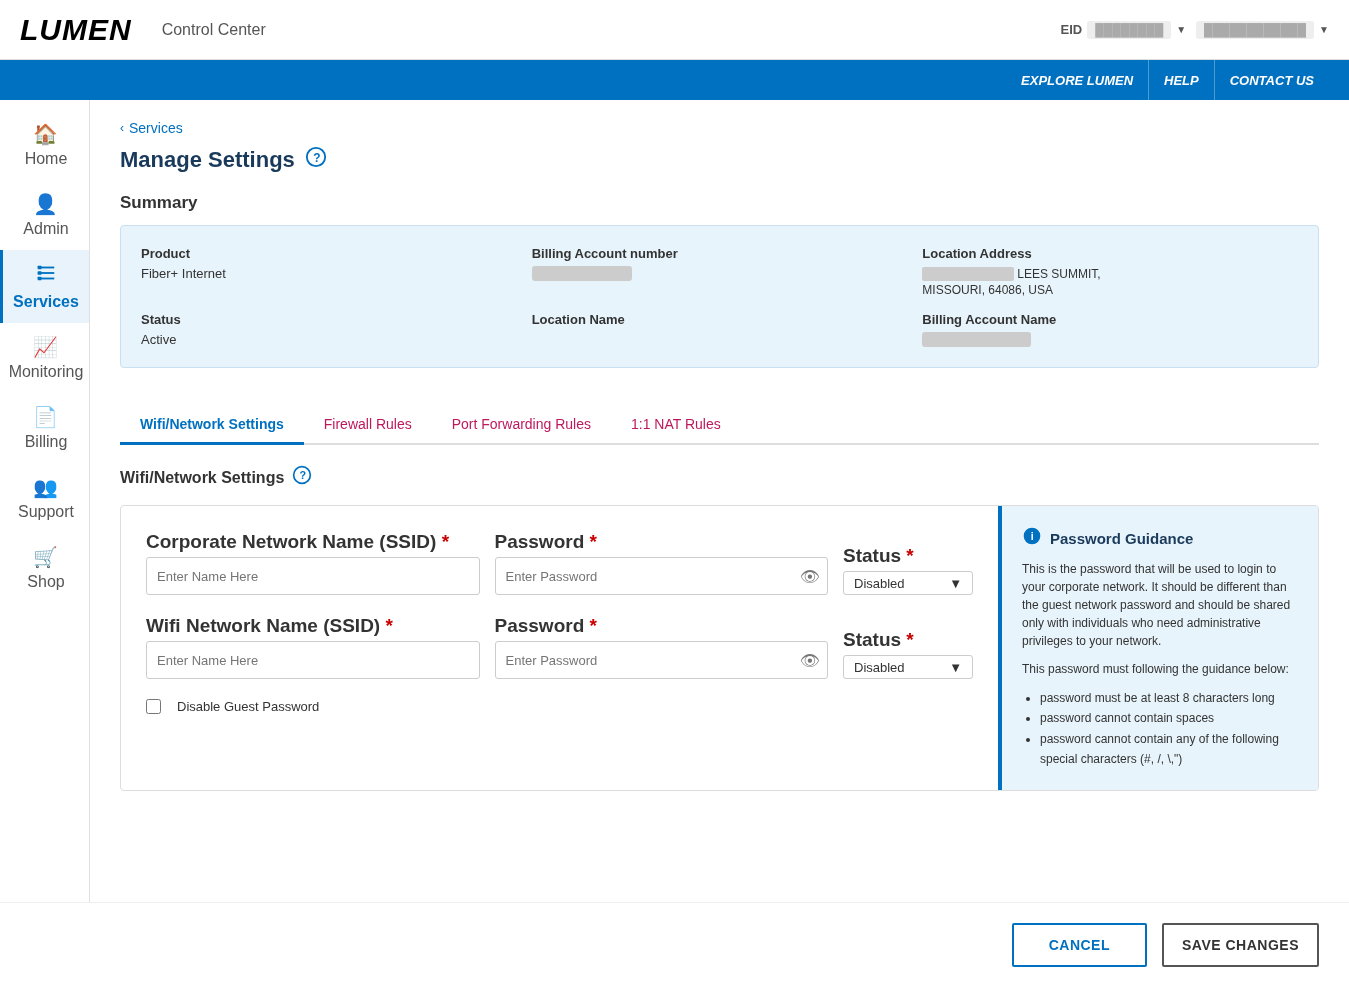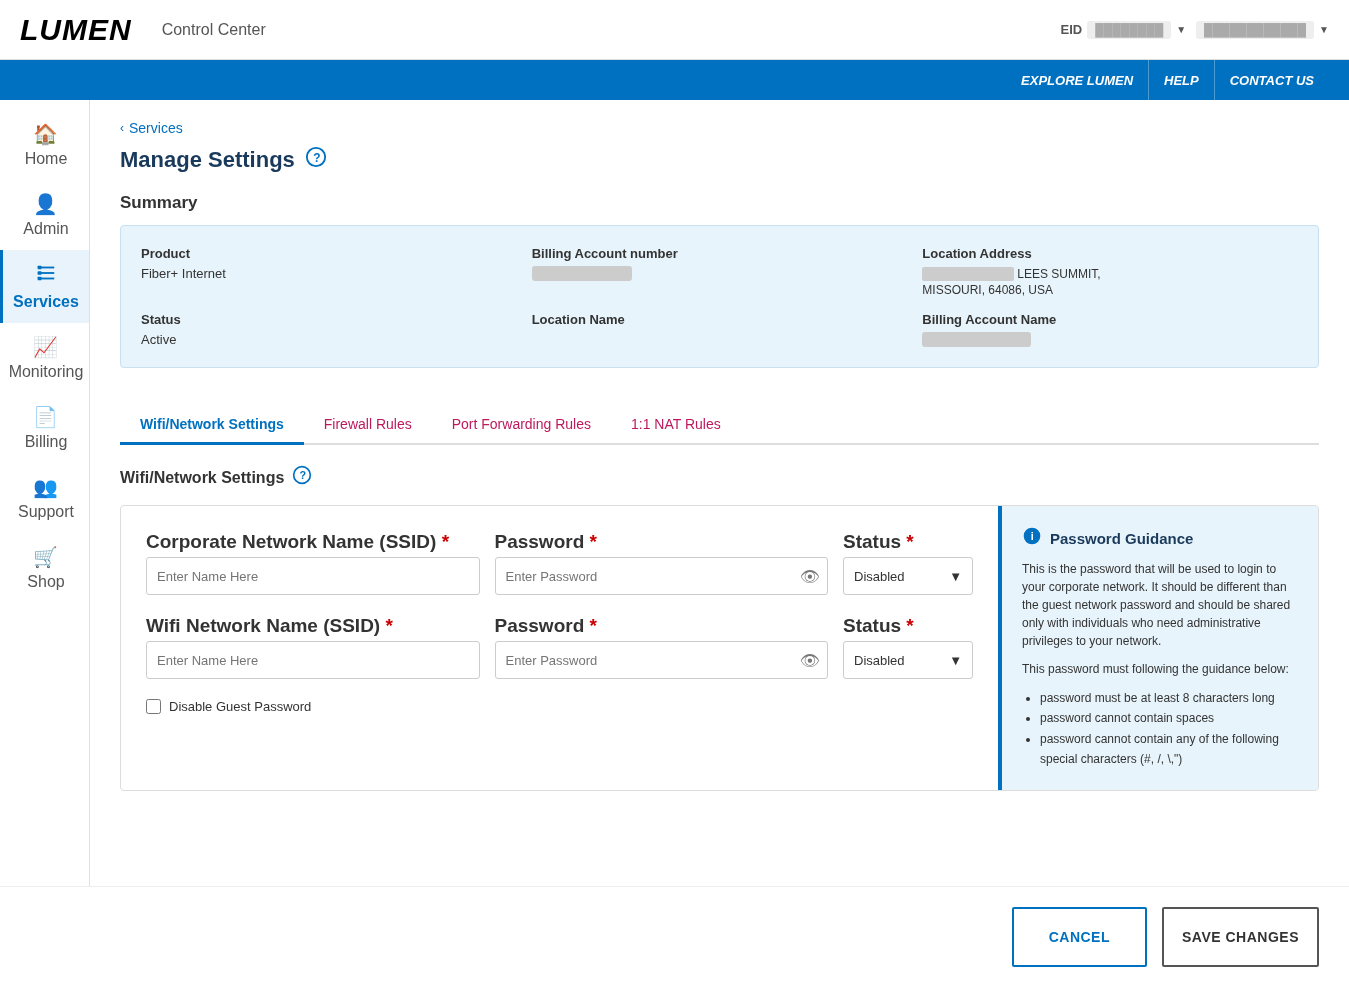--- a/index.html
+++ b/index.html
@@ -92,39 +92,39 @@
       border: 1px solid #ccc; border-radius: 3px; padding: 8px 10px; font-size: 13px;
       width: 100%; height: 38px;
     }
     .password-wrapper { position: relative; display: flex; align-items: center; }
     .password-wrapper input { width: 100%; padding-right: 35px; }
     .eye-icon { position: absolute; right: 8px; cursor: pointer; color: #777; font-size: 16px; }
 
     .status-select {
       display: flex; align-items: center; justify-content: space-between;
       border: 1px solid #ccc; border-radius: 3px; padding: 8px 10px; font-size: 13px;
-      background: #fff; cursor: pointer; height: 38px; width: 130px;
-    }
-
-    .checkbox-row { display: flex; align-items: center; gap: 8px; margin-top: 5px; }
+      background: #fff; cursor: pointer; height: 24px; width: 130px;
+    }
+
+    .checkbox-row { display: flex; align-items: center; gap: 16px; margin-top: 5px; }
     .checkbox-row input[type="checkbox"] { width: 15px; height: 15px; cursor: pointer; }
     .checkbox-row label { font-size: 13px; color: #333; cursor: pointer; }
 
     
     .guidance-title { font-size: 15px; font-weight: bold; color: #1a3a5c; display: flex; align-items: center; gap: 8px; margin-bottom: 10px; }
     .guidance-text { font-size: 12px; color: #333; line-height: 1.5; margin-bottom: 10px; }
     .guidance-list { font-size: 12px; color: #333; line-height: 1.7; padding-left: 18px; }
     .guidance-list li { list-style: disc; }
     .info-icon { color: #0070c0; font-size: 16px; }
 
     
     .footer-actions { display: flex; justify-content: flex-end; gap: 15px; padding: 20px 30px; background: #fff; border-top: 1px solid #eee; }
     .btn-cancel {
       border: 2px solid #0070c0; background: #fff; color: #0070c0;
-      padding: 20px 35px; font-size: 14px; font-weight: bold; cursor: pointer;
+      padding: 12px 35px; font-size: 14px; font-weight: bold; cursor: pointer;
       border-radius: 2px; letter-spacing: 0.5px;
     }
     .btn-save {
       border: 2px solid #555; background: #fff; color: #333;
       padding: 12px 18px; font-size: 14px; font-weight: bold; cursor: pointer;
       border-radius: 2px; letter-spacing: 0.5px;
     }
 
     .page-wrapper { display: flex; flex-direction: column; min-height: 987px; }
     .main-body { display: flex; flex: 1; }

